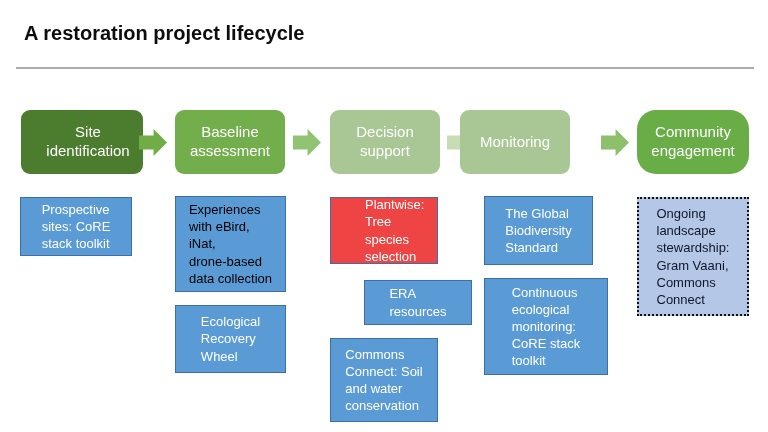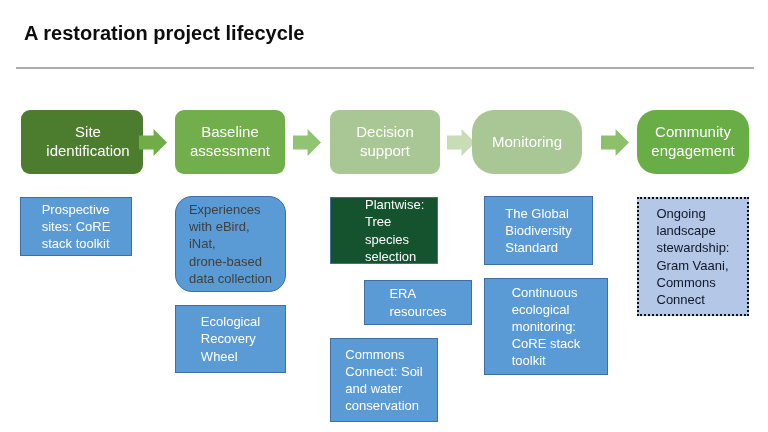--- a/index.html
+++ b/index.html
@@ -14,21 +14,21 @@
   .divider {
     position:absolute; left:16px; top:67px; width:738px; height:2px;
     background:#adadad;
   }
   .stage {
     position:absolute; top:110px; width:110px; height:64px;
     border-radius:9px; color:#ffffff; font-size:15px; line-height:1.25;
     display:flex; align-items:center; justify-content:center;
     text-align:center; white-space:pre-line;
   }
-  .s1{left:21px;padding-left:12px;} .s2{left:175px;} .s3{left:330px;} .s4{left:472px;border-radius:22px;} .s5{left:637px; width:112px;border-radius:19px;}
+  .s1{left:21px;padding-left:12px;} .s2{left:175px;} .s3{left:330px;} .s4{left:460px;} .s5{left:637px; width:112px;border-radius:19px;}
   .arrow {
     position:absolute; top:129px; width:28px; height:27px;
     clip-path: polygon(0 24%, 52% 24%, 52% 0, 100% 50%, 52% 100%, 52% 76%, 0 76%);
   }
   .a1{left:139px;} .a2{left:293px;} .a3{left:447px;} .a4{left:601px;}
   .detail {
     position:absolute; box-sizing:border-box;
     border:1px solid #3d6fa5; color:#ffffff;
     font-size:13px; line-height:1.31;
     display:flex; align-items:center; justify-content:center;
@@ -65,30 +65,30 @@
   <div class="arrow a3" style="background-color: rgb(200, 220, 181);"></div>
   <div class="stage s4" style="background-color: rgb(169, 199, 149);">Monitoring</div>
   <div class="arrow a4" style="background-color: rgb(142, 192, 108);"></div>
   <div class="stage s5" style="background-color: rgb(104, 173, 70);">Community
 engagement</div>
 
   <div class="detail b11" style="background-color: rgb(91, 155, 213); border-color: rgb(61, 111, 165); color: rgb(255, 255, 255);">Prospective
 sites: CoRE
 stack toolkit</div>
 
-  <div class="detail b21" style="background-color: rgb(91, 155, 213); border-color: rgb(61, 111, 165); color: #404040; border-radius: 17px;">Experiences
+  <div class="detail b21" style="background-color: rgb(91, 155, 213); border-color: rgb(61, 111, 165); color: #000000;">Experiences
 with eBird,
 iNat,
 drone-based
 data collection</div>
   <div class="detail b22" style="background-color: rgb(91, 155, 213); border-color: rgb(61, 111, 165); color: rgb(255, 255, 255);">Ecological
 Recovery
 Wheel</div>
 
-  <div class="detail b31" style="background-color: #14532d; border-color: rgb(61, 111, 165); color: rgb(255, 255, 255); padding-left: 34px;">Plantwise:
+  <div class="detail b31" style="background-color: #ef4444; border-color: rgb(61, 111, 165); color: rgb(255, 255, 255); padding-left: 34px;">Plantwise:
 Tree species
 selection</div>
   <div class="detail b32" style="background-color: rgb(91, 155, 213); border-color: rgb(61, 111, 165); color: rgb(255, 255, 255);">ERA
 resources</div>
   <div class="detail b33" style="background-color: rgb(91, 155, 213); border-color: rgb(61, 111, 165); color: rgb(255, 255, 255);">Commons
 Connect: Soil
 and water
 conservation</div>
 
   <div class="detail b41" style="background-color: rgb(91, 155, 213); border-color: rgb(61, 111, 165); color: rgb(255, 255, 255);">The Global

